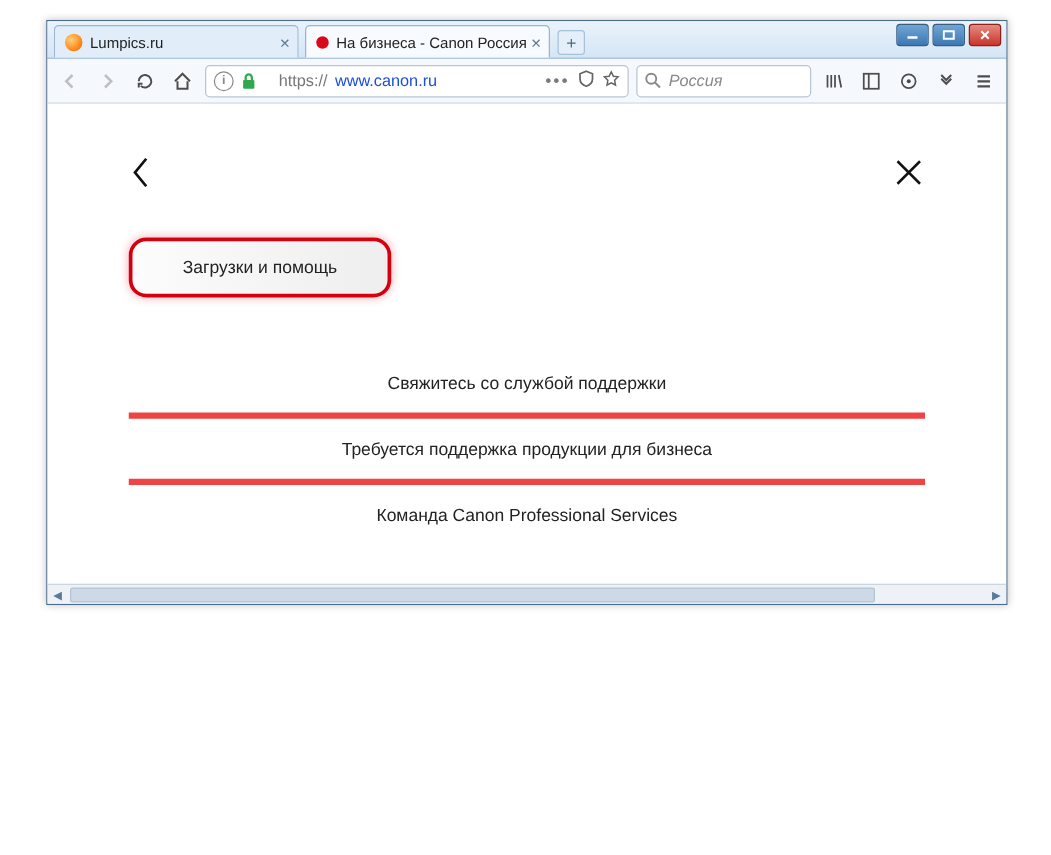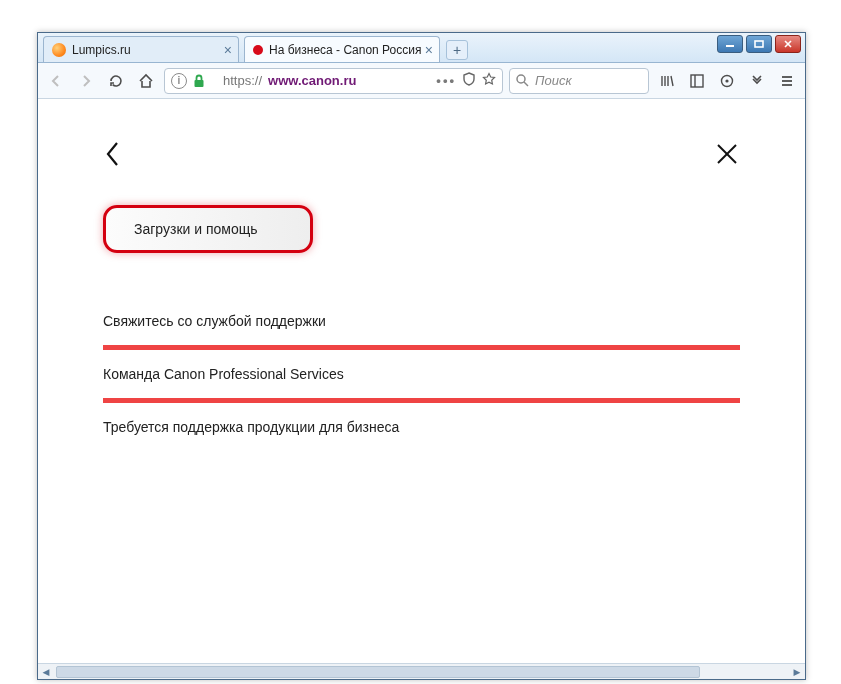--- a/index.html
+++ b/index.html
@@ -8,26 +8,27 @@
     background: #fff;
     width: 841px;
     height: 684px;
     overflow: hidden;
     position: relative;
   }
 
   .window-frame {
     position: absolute;
     left: 37px;
-    top: 32px;
+    top: 16px;
     width: 769px;
-    height: 648px;
+    height: 468px;
     border: 1px solid #4a6a8a;
     background: #fff;
     box-shadow: 0 0 6px rgba(0,0,0,0.25);
+    text-align: center;
   }
 
   
   .titlebar {
     height: 30px;
     background: linear-gradient(#eaf3fb, #d4e6f6);
     display: flex;
     align-items: center;
     border-bottom: 1px solid #98b5d1;
     position: relative;
@@ -113,21 +114,21 @@
     border: 1px solid #b8c6d4;
     border-radius: 4px;
     background: #fff;
     display: flex;
     align-items: center;
     font-size: 13px;
     padding: 0 6px;
     gap: 6px;
   }
   .urlbar { flex: 1 1 auto; min-width: 260px; }
-  .url-domain { color:#701a75;font-weight:bold; }
+  .url-domain { color:#1d4ed8; }
   .https { color:#777;padding-left:12px; }
   .info-icon {
     width:16px;height:16px;border:1px solid #8a8a8a;border-radius:50%;
     display:inline-flex;align-items:center;justify-content:center;
     font-size:10px;color:#8a8a8a;font-weight:bold;
   }
   .lock-icon { display:inline-flex; align-items:center; }
   .urlbar .spacer { flex:1; }
   .dots { letter-spacing:2px; color:#7a7a7a; font-weight:bold; }
   .searchbar { width: 140px; color:#888; }
@@ -266,21 +267,21 @@
             <path d="M7 1.5l1.7 3.5 3.8.5-2.8 2.7.7 3.8L7 10.2 3.6 12l.7-3.8L1.5 5.5l3.8-.5z" fill="none" stroke="#666" stroke-width="1.2"></path>
           </svg>
       </span>
     </div>
 
     <div class="searchbar">
       <svg width="13" height="13" viewBox="0 0 13 13">
           <circle cx="5" cy="5" r="4" fill="none" stroke="#888" stroke-width="1.5"></circle>
           <line x1="8" y1="8" x2="12" y2="12" stroke="#888" stroke-width="1.5"></line>
         </svg>
-      <span style="font-style:italic;">Поиск</span>
+      <span style="font-style:italic;">Россия</span>
     </div>
 
     <div class="tb-btn">
       <svg width="16" height="16" viewBox="0 0 16 16">
           <path d="M3 3v10M6 3v10M9 3v10M12 3l2 10" stroke="currentColor" stroke-width="1.4" fill="none"></path>
         </svg>
     </div>
     <div class="tb-btn">
       <svg width="16" height="16" viewBox="0 0 16 16">
           <rect x="2" y="2" width="12" height="12" fill="none" stroke="currentColor" stroke-width="1.4"></rect>
@@ -326,24 +327,24 @@
 
       <div class="highlight-box">
         <span>Загрузки и помощь</span>
       </div>
 
       <div class="menu-list">
         <div class="menu-item">
           <span>Свяжитесь со службой поддержки</span>
         </div>
         <div class="menu-item">
-          <span>Команда Canon Professional Services</span>
+          <span>Требуется поддержка продукции для бизнеса</span>
         </div>
         <div class="menu-item">
-          <span>Требуется поддержка продукции для бизнеса</span>
+          <span>Команда Canon Professional Services</span>
         </div>
       </div>
     </div>
   </div>
 
   <div class="h-scrollbar">
     <div class="sb-btn">◀</div>
     <div class="thumb"></div>
     <div class="sb-btn" style="margin-left:auto">▶</div>
   </div>

